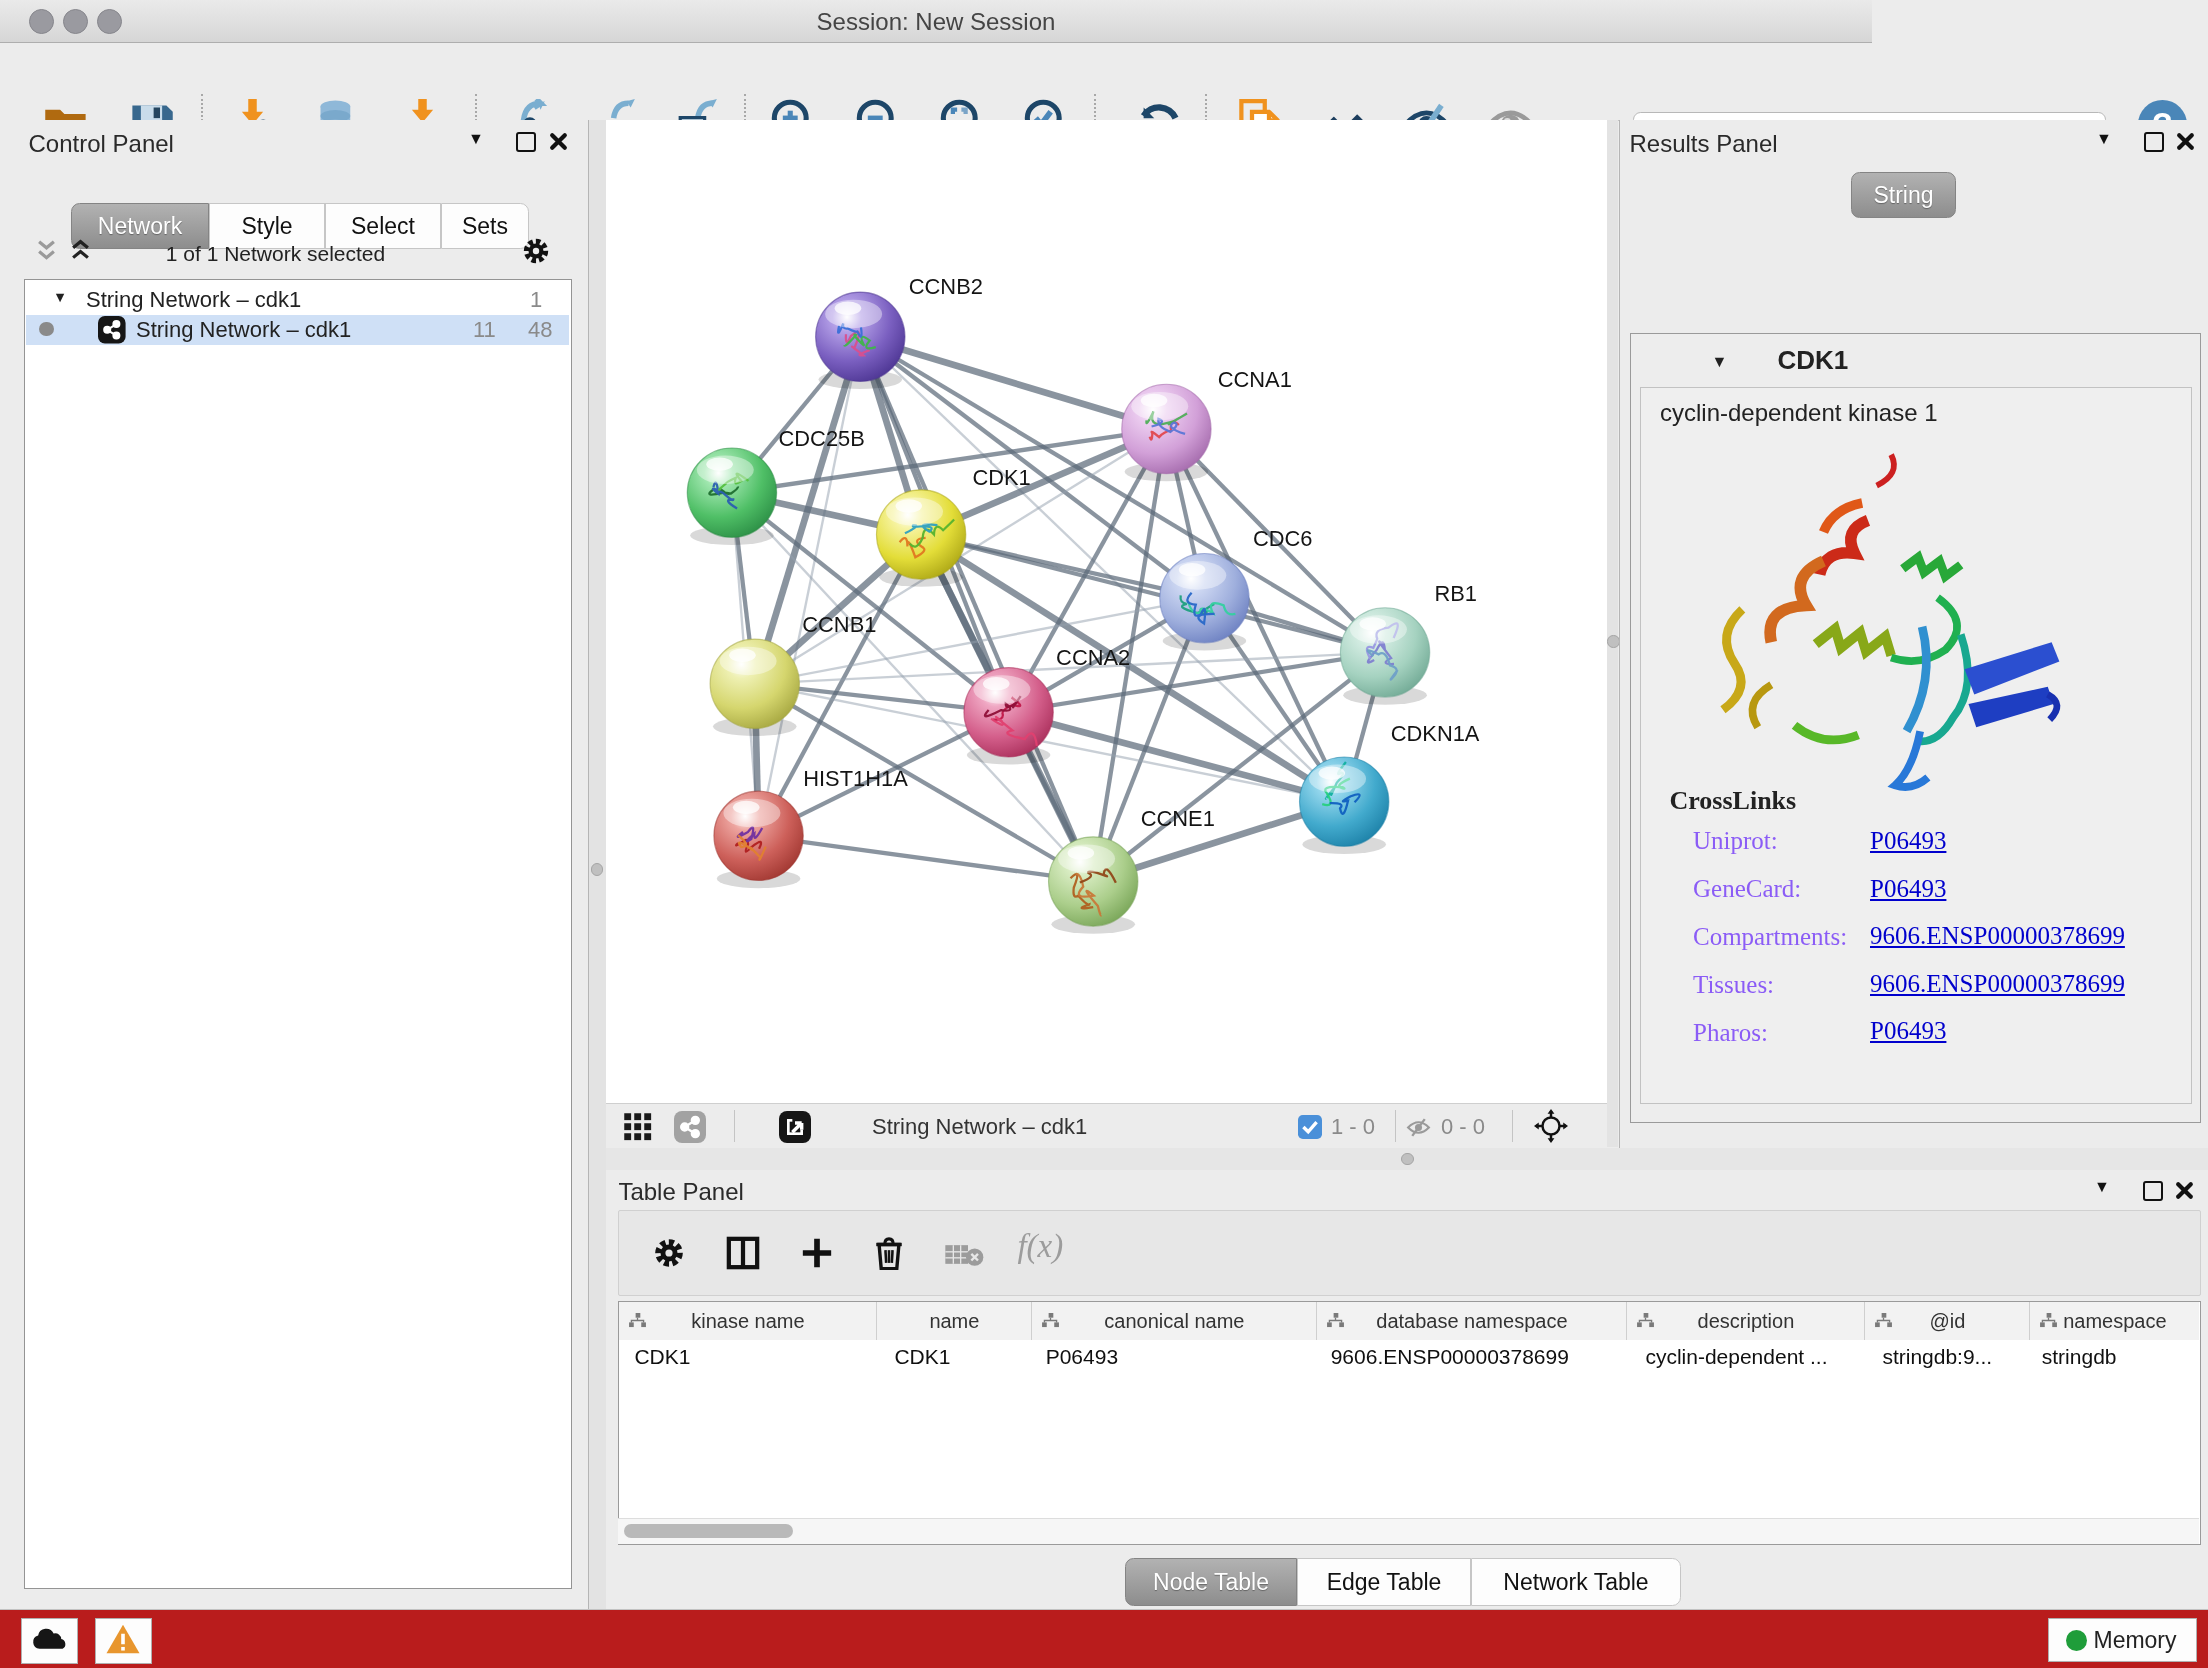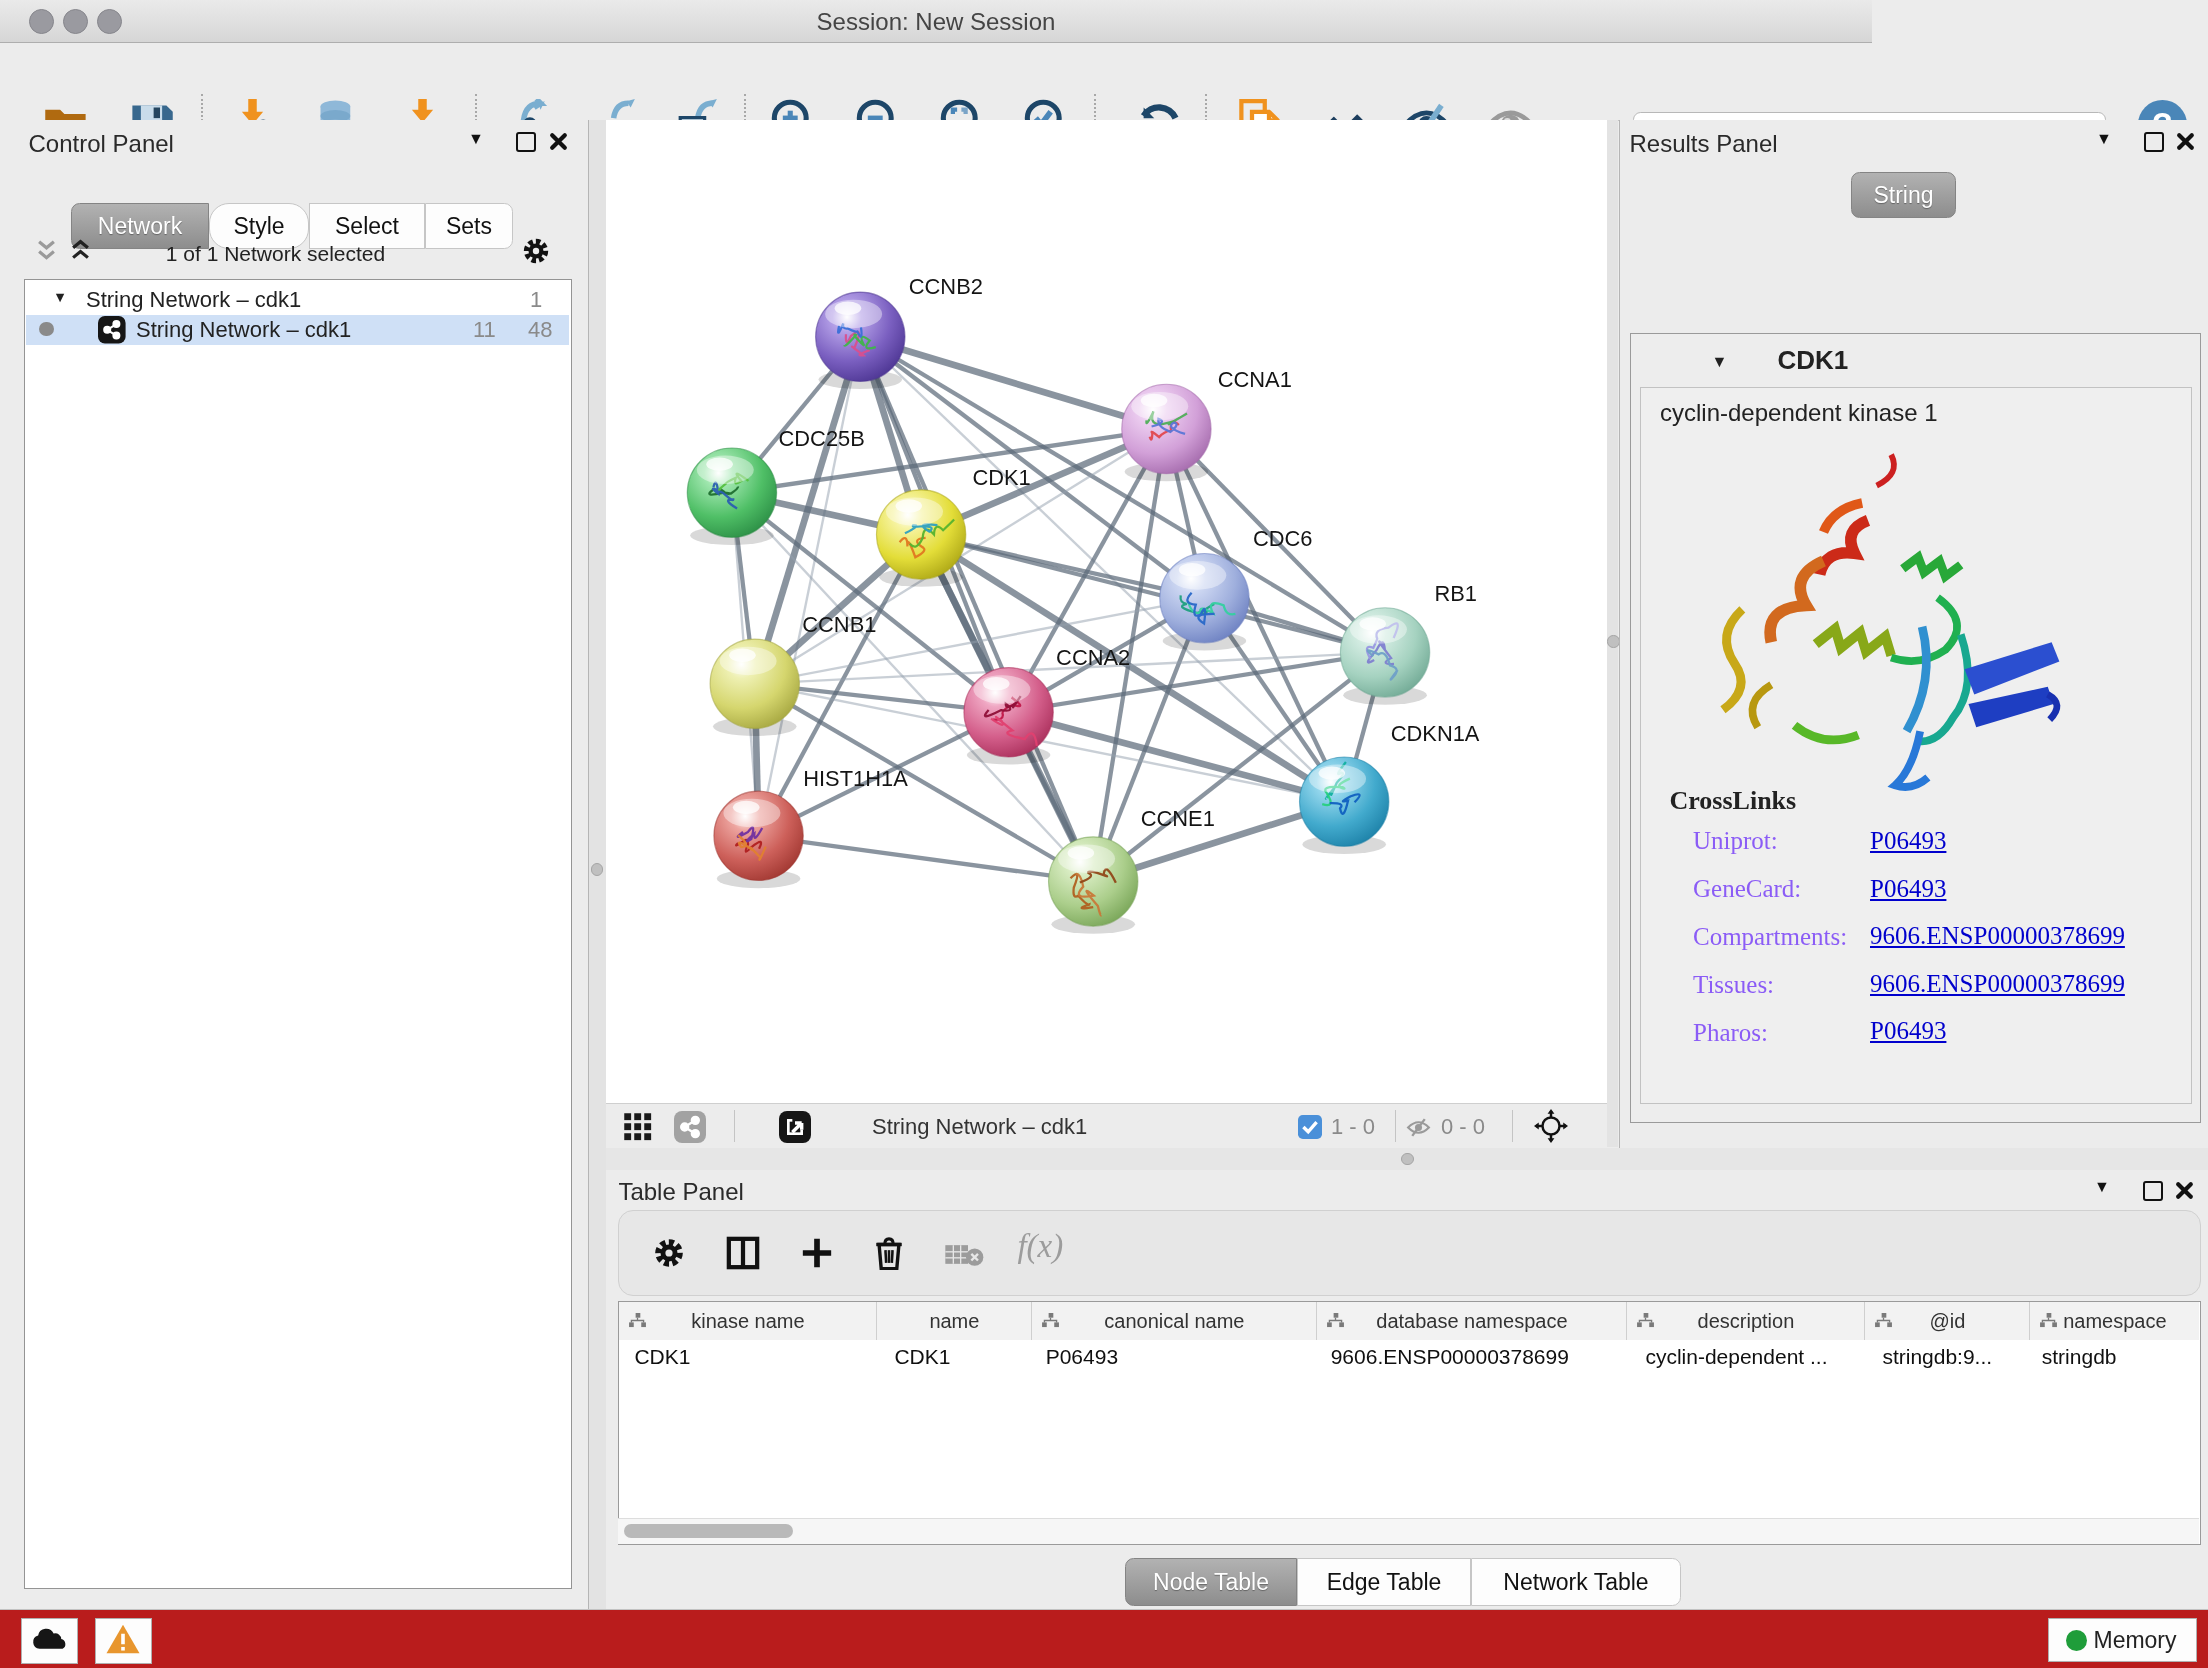--- a/index.html
+++ b/index.html
@@ -36,21 +36,21 @@
   .nsep{top:5.7px;width:0;height:32px;border-left:1px solid #c4c4c4;position:absolute;}
   .rdivider{left:1607px;top:120px;width:11.4px;height:1027px;background:#e3e3e3;}
   .hdivider{left:606px;top:1148px;width:1603px;height:22px;background:#e6e6e6;}
   .grip{width:10.5px;height:10.5px;border-radius:50%;background:#c0c0c0;border:1px solid #a5a5a5;}
   
   .rp{left:1619px;top:120px;width:590px;height:1028px;background:#ececec;border-left:1px solid #b5b5b5;}
   .crosslink-label{font-family:"Liberation Serif",serif;font-size:25px;color:#8b5cf6;}
   .crosslink-value{font-family:"Liberation Serif",serif;font-size:25px;color:#0000cd;text-decoration:underline;}
   
   .tp{left:606px;top:1170px;width:1603px;height:439px;background:#ececec;}
-  .tptools{left:12.4px;top:40px;width:1581px;height:84px;background:#e7e7e7;border:1px solid #d0d0d0;border-radius:15px;}
+  .tptools{left:12.4px;top:40px;width:1581px;height:84px;background:#e7e7e7;border:1px solid #d0d0d0;border-radius:2px;}
   .tbl{left:12.4px;top:131px;width:1581px;height:242px;background:#fff;border:1px solid #9a9a9a;}
   .th{top:0;height:38px;background:#f2f2f2;border-right:1px solid #cfcfcf;box-sizing:border-box;font-size:20px;color:#333;text-align:center;line-height:38px;overflow:hidden;white-space:nowrap;}
   .th svg{position:absolute;left:8.6px;top:10.5px;}
   .td{top:38px;height:34px;font-size:21px;color:#101010;line-height:34px;overflow:hidden;white-space:nowrap;box-sizing:border-box;}
   .hscroll{left:12.4px;top:348px;width:1581px;height:25px;background:#f6f6f6;border-top:1px solid #ddd;}
   .hthumb{left:5.7px;top:4.8px;width:169px;height:14.3px;background:#b9b9b9;border-radius:7.6px;}
   
   .statusbar{left:0;top:1609px;width:2208px;height:59px;background:#b91c1c;border-top:1px solid #c2c2c2;}
   .sbbtn{top:7.6px;width:55px;height:44px;background:#fdfdfd;border:1.9px solid #b0b0b0;}
   .membtn{left:2048px;top:7.6px;width:149px;height:44px;background:#fdfdfd;border:1.9px solid #b0b0b0;font-size:23px;line-height:42px;text-align:center;padding-left:25px;box-sizing:border-box;}
@@ -250,21 +250,21 @@
   <span class="abs" style="left:468px;top:9.5px;font-size:16px;color:#111;">▼</span>
   <span class="abs" style="left:516px;top:12.4px;width:16px;height:16px;border:2.4px solid #111;border-radius:2.9px;"></span>
   <svg class="abs" style="left:548px;top:11.4px;" width="21" height="21" viewBox="0 0 20 20">
       <g stroke="#111" stroke-width="4" stroke-linecap="round">
         <line x1="4" y1="4" x2="16" y2="16"></line>
         <line x1="16" y1="4" x2="4" y2="16"></line>
       </g>
     </svg>
 
   <div class="abs" style="left:71px;top:49px;">
-    <span class="seg seg-active seg-l" style="width:138px;">Network</span><span class="seg" style="width:100px;border-radius:20px;">Style</span><span class="seg" style="width:116px;">Select</span><span class="seg seg-r" style="width:88px;margin-top:34px;">Sets</span>
+    <span class="seg seg-active seg-l" style="width:138px;">Network</span><span class="seg" style="width:116px;">Style</span><span class="seg" style="width:116px;">Select</span><span class="seg seg-r" style="width:88px;margin-top:34px;">Sets</span>
   </div>
 
   <svg class="abs" style="left:34px;top:118px;" width="25" height="27" viewBox="0 0 20 22">
     <g stroke="#9a9a9a" stroke-width="2.6" fill="none">
         <path d="M4,3 l6,5 6,-5"></path>
         <path d="M4,11 l6,5 6,-5"></path>
       </g>
   </svg>
   <svg class="abs" style="left:68px;top:118px;" width="25" height="27" viewBox="0 0 20 22">
     <g stroke="#222" stroke-width="2.6" fill="none">

